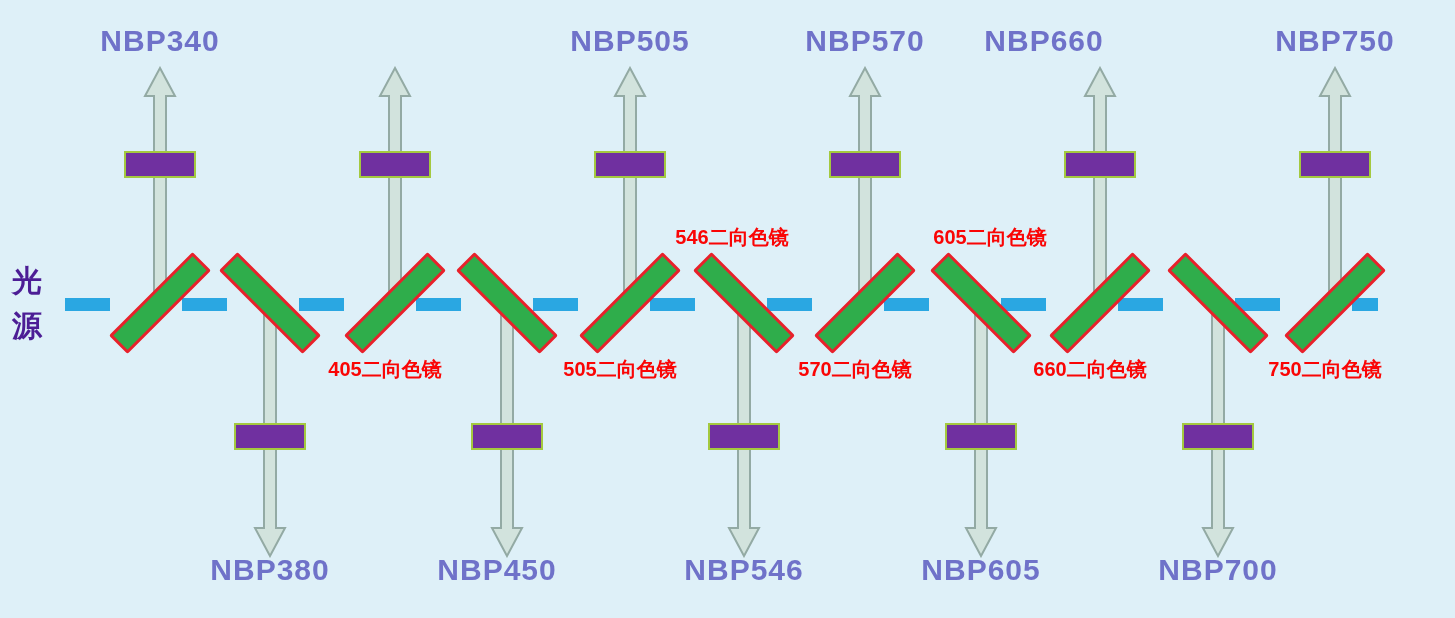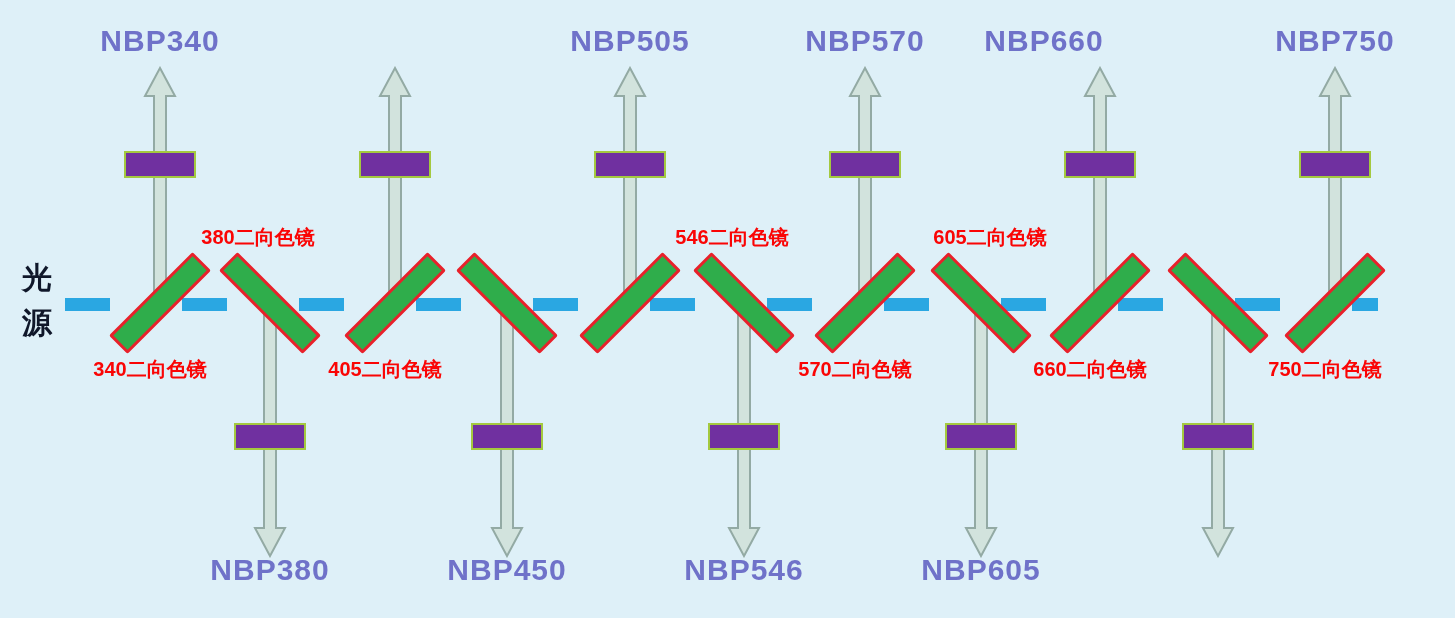--- a/index.html
+++ b/index.html
@@ -5,22 +5,22 @@
   * { margin:0; padding:0; box-sizing:border-box; }
   html,body { background:#def0f8; }
   body { font-family:"Liberation Sans","DejaVu Sans",sans-serif; }
   .canvas { position:relative; width:1455px; height:618px; background:#def0f8; overflow:hidden; }
 
   .out-label { position:absolute; width:200px; text-align:center; font-size:30px;
                font-weight:bold; color:#6f72c9; letter-spacing:1px; z-index:6; }
   .mirror-label { position:absolute; width:200px; text-align:center; font-size:20px;
                   font-weight:bold; color:#fa0505; z-index:6; }
   .source-label { position:absolute; left:12px; top:258px; width:40px; font-size:30px;
-                  font-weight:bold; color:#0f172a; line-height:45px; word-break:break-all;
-                  text-align:right; z-index:6;font-family:Liberation Mono, monospace; }
+                  font-weight:bold; color:#4c1d95; line-height:45px; word-break:break-all;
+                  text-align:left; z-index:6; }
 
   .beam { position:absolute; left:65px; top:298px; width:1313px; height:13px; z-index:1;
           background:repeating-linear-gradient(90deg,#2aa7e2 0 45px,transparent 45px 117px); }
 
   .arrow { position:absolute; z-index:2; }
 
   .mirror { position:absolute; width:118px; height:26px; top:290px; background:#2fad4b;
             border:3px solid #e8212b; border-radius:2px; z-index:3; }
   .mirror.up { transform:rotate(-45deg); }
   .mirror.down { transform:rotate(45deg); }
@@ -36,35 +36,35 @@
   <div class="source-label">光源</div>
 
   <div class="beam"></div>
 
   <div class="out-label" style="left:60px;top:24px">NBP340</div>
   <svg class="arrow" style="left:143px;top:66px" width="34" height="244" viewBox="0 0 34 244">
     <polygon points="17,2 32,30 23,30 23,243 11,243 11,30 2,30" fill="#d2e3dd" stroke="#93aaa4" stroke-width="2"></polygon>
   </svg>
   <div class="filter" style="left:124px;top:151px"></div>
   <div class="mirror up" style="left:101px"></div>
-  <div class="mirror-label" style="left:50px;top:356px">340二向色镜</div>
 
   <svg class="arrow" style="left:378px;top:66px" width="34" height="244" viewBox="0 0 34 244">
     <polygon points="17,2 32,30 23,30 23,243 11,243 11,30 2,30" fill="#d2e3dd" stroke="#93aaa4" stroke-width="2"></polygon>
   </svg>
   <div class="filter" style="left:359px;top:151px"></div>
   <div class="mirror up" style="left:336px"></div>
   <div class="mirror-label" style="left:285px;top:356px">405二向色镜</div>
 
   <div class="out-label" style="left:530px;top:24px">NBP505</div>
   <svg class="arrow" style="left:613px;top:66px" width="34" height="244" viewBox="0 0 34 244">
     <polygon points="17,2 32,30 23,30 23,243 11,243 11,30 2,30" fill="#d2e3dd" stroke="#93aaa4" stroke-width="2"></polygon>
   </svg>
   <div class="filter" style="left:594px;top:151px"></div>
   <div class="mirror up" style="left:571px"></div>
+  <div class="mirror-label" style="left:520px;top:356px">505二向色镜</div>
 
   <div class="out-label" style="left:765px;top:24px">NBP570</div>
   <svg class="arrow" style="left:848px;top:66px" width="34" height="244" viewBox="0 0 34 244">
     <polygon points="17,2 32,30 23,30 23,243 11,243 11,30 2,30" fill="#d2e3dd" stroke="#93aaa4" stroke-width="2"></polygon>
   </svg>
   <div class="filter" style="left:829px;top:151px"></div>
   <div class="mirror up" style="left:806px"></div>
   <div class="mirror-label" style="left:755px;top:356px">570二向色镜</div>
 
   <div class="out-label" style="left:944px;top:24px">NBP660</div>
@@ -76,34 +76,33 @@
   <div class="mirror-label" style="left:990px;top:356px">660二向色镜</div>
 
   <div class="out-label" style="left:1235px;top:24px">NBP750</div>
   <svg class="arrow" style="left:1318px;top:66px" width="34" height="244" viewBox="0 0 34 244">
     <polygon points="17,2 32,30 23,30 23,243 11,243 11,30 2,30" fill="#d2e3dd" stroke="#93aaa4" stroke-width="2"></polygon>
   </svg>
   <div class="filter" style="left:1299px;top:151px"></div>
   <div class="mirror up" style="left:1276px"></div>
   <div class="mirror-label" style="left:1225px;top:356px">750二向色镜</div>
 
-  <div class="mirror-label" style="left:158px;top:224px">380二向色镜</div>
   <div class="mirror down" style="left:211px"></div>
   <svg class="arrow" style="left:253px;top:300px" width="34" height="258" viewBox="0 0 34 258">
     <polygon points="17,256 32,228 23,228 23,1 11,1 11,228 2,228" fill="#d2e3dd" stroke="#93aaa4" stroke-width="2"></polygon>
   </svg>
   <div class="filter" style="left:234px;top:423px"></div>
   <div class="out-label" style="left:170px;top:553px">NBP380</div>
 
   <div class="mirror down" style="left:448px"></div>
   <svg class="arrow" style="left:490px;top:300px" width="34" height="258" viewBox="0 0 34 258">
     <polygon points="17,256 32,228 23,228 23,1 11,1 11,228 2,228" fill="#d2e3dd" stroke="#93aaa4" stroke-width="2"></polygon>
   </svg>
   <div class="filter" style="left:471px;top:423px"></div>
-  <div class="out-label" style="left:407px;top:553px">NBP450</div>
+  <div class="out-label" style="left:397px;top:553px">NBP450</div>
 
   <div class="mirror-label" style="left:632px;top:224px">546二向色镜</div>
   <div class="mirror down" style="left:685px"></div>
   <svg class="arrow" style="left:727px;top:300px" width="34" height="258" viewBox="0 0 34 258">
     <polygon points="17,256 32,228 23,228 23,1 11,1 11,228 2,228" fill="#d2e3dd" stroke="#93aaa4" stroke-width="2"></polygon>
   </svg>
   <div class="filter" style="left:708px;top:423px"></div>
   <div class="out-label" style="left:644px;top:553px">NBP546</div>
 
   <div class="mirror-label" style="left:890px;top:224px">605二向色镜</div>
@@ -112,14 +111,15 @@
     <polygon points="17,256 32,228 23,228 23,1 11,1 11,228 2,228" fill="#d2e3dd" stroke="#93aaa4" stroke-width="2"></polygon>
   </svg>
   <div class="filter" style="left:945px;top:423px"></div>
   <div class="out-label" style="left:881px;top:553px">NBP605</div>
 
   <div class="mirror down" style="left:1159px"></div>
   <svg class="arrow" style="left:1201px;top:300px" width="34" height="258" viewBox="0 0 34 258">
     <polygon points="17,256 32,228 23,228 23,1 11,1 11,228 2,228" fill="#d2e3dd" stroke="#93aaa4" stroke-width="2"></polygon>
   </svg>
   <div class="filter" style="left:1182px;top:423px"></div>
+  <div class="out-label" style="left:1118px;top:553px">NBP700</div>
 
 </div>
 
 </body></html>

